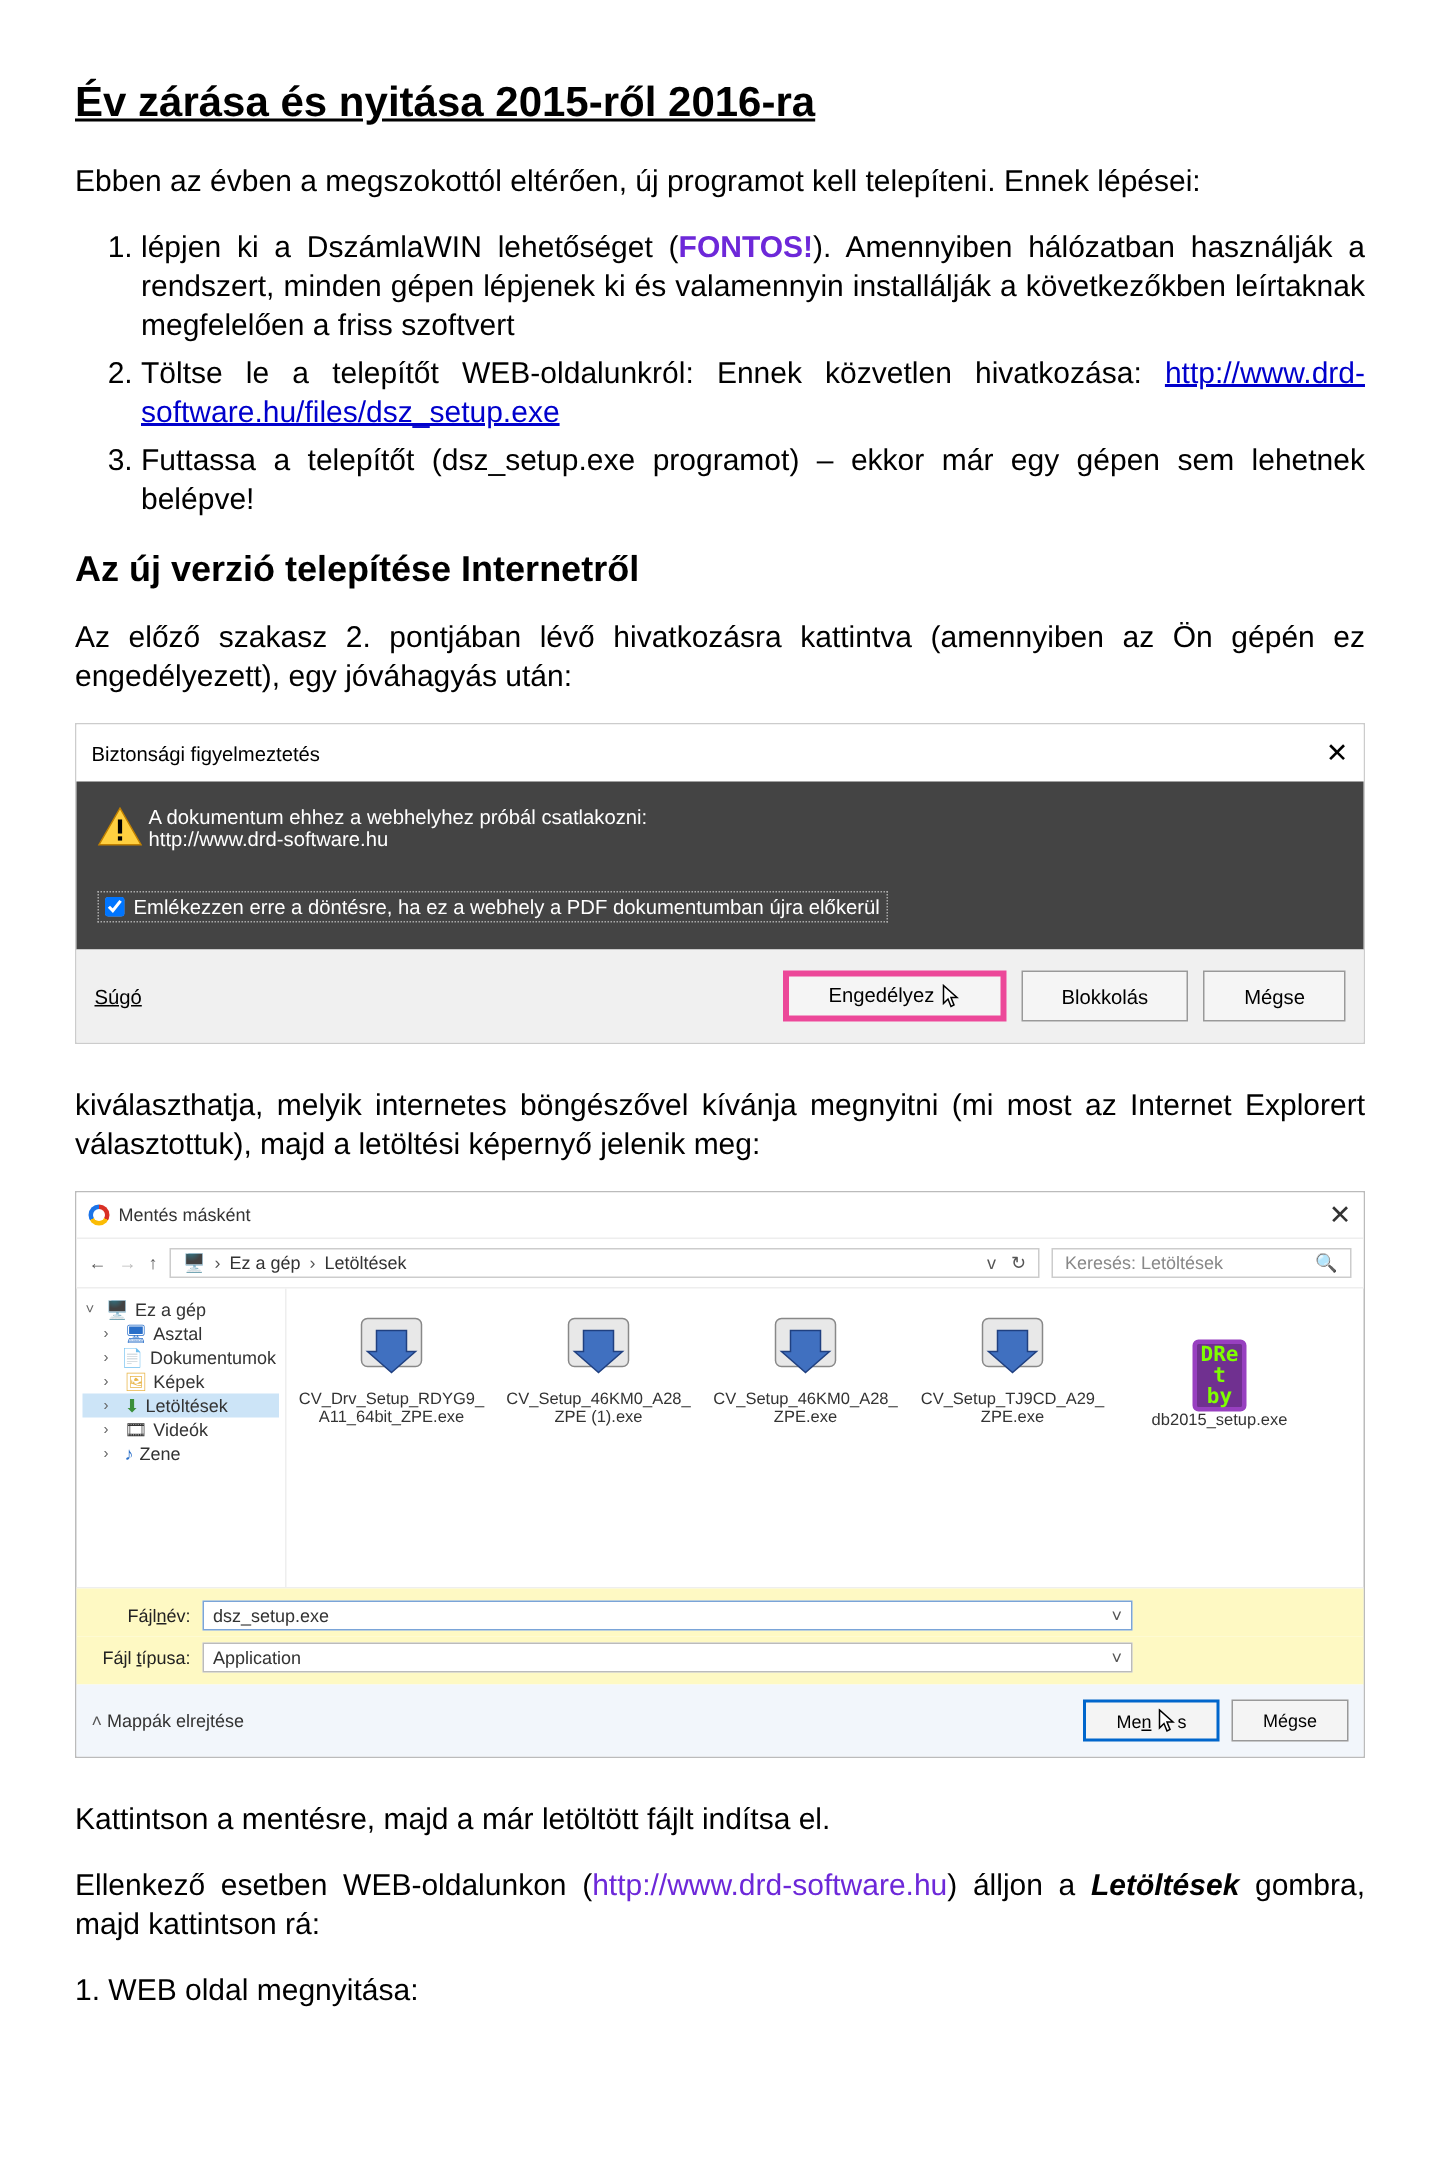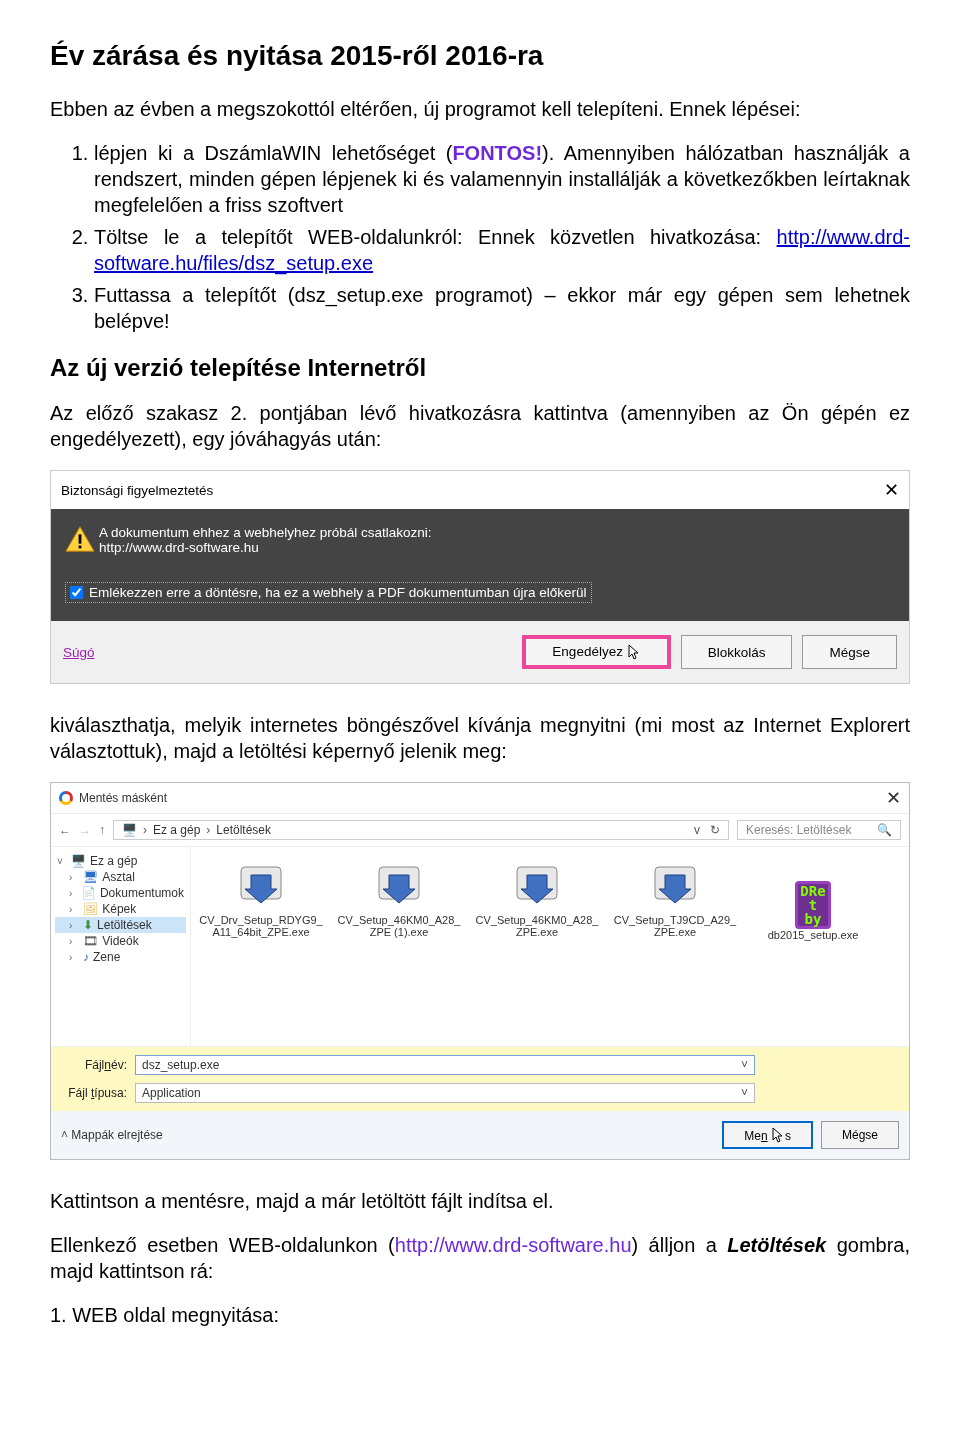--- a/index.html
+++ b/index.html
@@ -8,21 +8,22 @@
     padding: 40px 50px;
     font-family: Arial, Helvetica, sans-serif;
     font-size: 20px;
     background: #fff;
     color: #000;
     width: 960px;
   }
   h1 {
     font-size: 28px;
     font-weight: bold;
-    margin: 0 0 24px 0;
+    margin: 12px 0 24px 0;
+    text-decoration: underline;
   }
   p { margin: 0 0 18px 0; line-height: 1.3; }
   .justify { text-align: justify; }
   ol { margin: 0 0 20px 24px; padding-left: 20px; }
   ol li { margin-bottom: 6px; text-align: justify; line-height: 1.3; }
   .red { color: #6d28d9; }
   .link { color: #0000cc; text-decoration: underline; }
   .bold { font-weight: bold; }
   .italic { font-style: italic; }
   h2 {
@@ -56,21 +57,21 @@
   .dlg1-footer {
     display: flex; justify-content: space-between; align-items: center;
     padding: 14px 12px; background: #f0f0f0;
   }
   .dlg1-footer .btns { display:flex; gap:10px; }
   .dlg1 button {
     font-size: 13.5px; padding: 5px 26px; background:#f5f5f5;
     border:1px solid #999;
   }
   .dlg1 .primary { border:4px solid #ec4899; }
-  .help-link { color:#a21caf; }
+  .help-link { color:#000000; }
   .cursor-sm { width:14px; height:16px; display:inline-block; vertical-align:-4px;}
   .x-close { font-size:18px; font-weight:normal; cursor:default; }
 
   
   .dlg2 {
     border:1px solid #bbb;
     background:#fff;
     margin: 6px 0 28px 0;
     font-size:12px;
     color:#333;
@@ -86,21 +87,21 @@
   }
   .chrome-icon::after{content:"";position:absolute;inset:3px;background:#fff;border-radius:50%;}
   .dlg2 .pathbar {
     display:flex; align-items:center; gap:8px; padding:6px 8px;
     border-bottom:1px solid #eee; background:#fff;
   }
   .dlg2 .pathbox {
     flex:1; border:1px solid #ccc; padding:2px 8px; display:flex; align-items:center; gap:6px;
   }
   .dlg2 .searchbox {
-    width:164px; border:1px solid #ccc; padding:2px 8px; color:#888;
+    width:200px; border:1px solid #ccc; padding:2px 8px; color:#888;
     display:flex; align-items:center; gap:6px;
   }
   .dlg2 .toolbar {
     display:flex; align-items:center; gap:14px; padding:6px 8px;
     background:#f2f6fb; border-bottom:1px solid #e1e8f0;
   }
   .dlg2 .main {
     display:flex; height:200px; border-bottom:1px solid #eee;
   }
   .dlg2 .nav {

